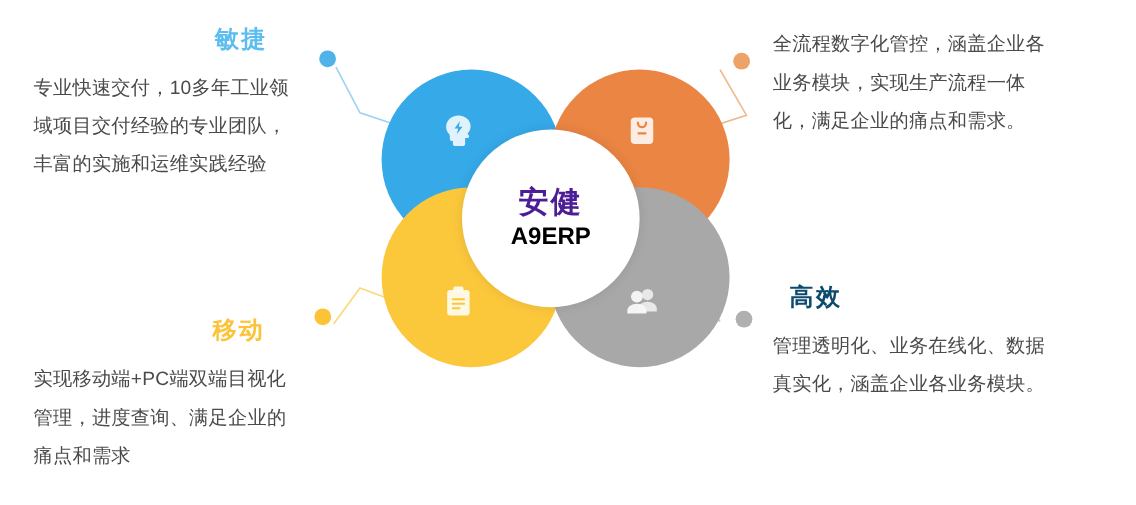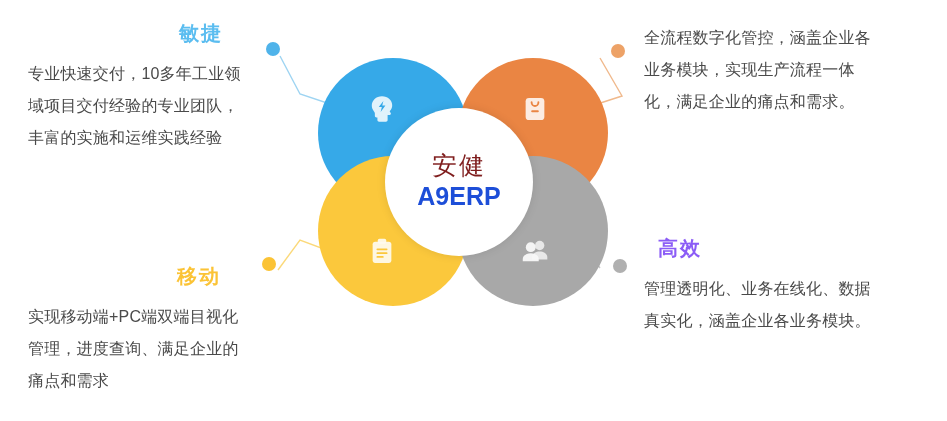--- a/index.html
+++ b/index.html
@@ -68,29 +68,29 @@
     border-radius: 50%;
     background: #ffffff;
     display: flex;
     flex-direction: column;
     align-items: center;
     justify-content: center;
     box-shadow: 0 0 10px rgba(0,0,0,0.10);
   }
   .hub-cn {
     font-size: 25px;
-    font-weight: normal;
-    color: #7f1d1d;
+    font-weight: bold;
+    color: #4c1d95;
     letter-spacing: 2px;
     line-height: 1.2;
   }
   .hub-en {
-    font-size: 25px;
+    font-size: 20px;
     font-weight: bold;
-    color: #1d4ed8;
+    color: #000000;
     letter-spacing: 0px;
     line-height: 1.35;
   }
 
   
   .quad {
     position: absolute;
     width: 255px;
   }
   .quad-tl { left: 28px;  top: 22px;  text-align: left; }
@@ -101,21 +101,21 @@
   .quad-head {
     font-size: 20px;
     font-weight: bold;
     letter-spacing: 2px;
     margin: 0 0 14px 0;
     line-height: 1.1;
   }
   .quad-tl .quad-head { color: #5bbdf0; text-align: right; padding-right: 60px; }
   .quad-tr .quad-head { color: #e2873f; text-align: left;  padding-left: 14px; }
   .quad-bl .quad-head { color: #fbc335; text-align: right; padding-right: 62px; margin-top: 28px; }
-  .quad-br .quad-head { color: #8b5cf6; text-align: left;  padding-left: 14px; }
+  .quad-br .quad-head { color: #0c4a6e; text-align: left;  padding-left: 14px; }
 
   .quad-body {
     font-size: 16px;
     color: #4a4a4a;
     line-height: 2.0;
     letter-spacing: 0.2px;
     margin: 0;
   }
   .quad-tl .quad-body,
   .quad-bl .quad-body { width: 220px; }

